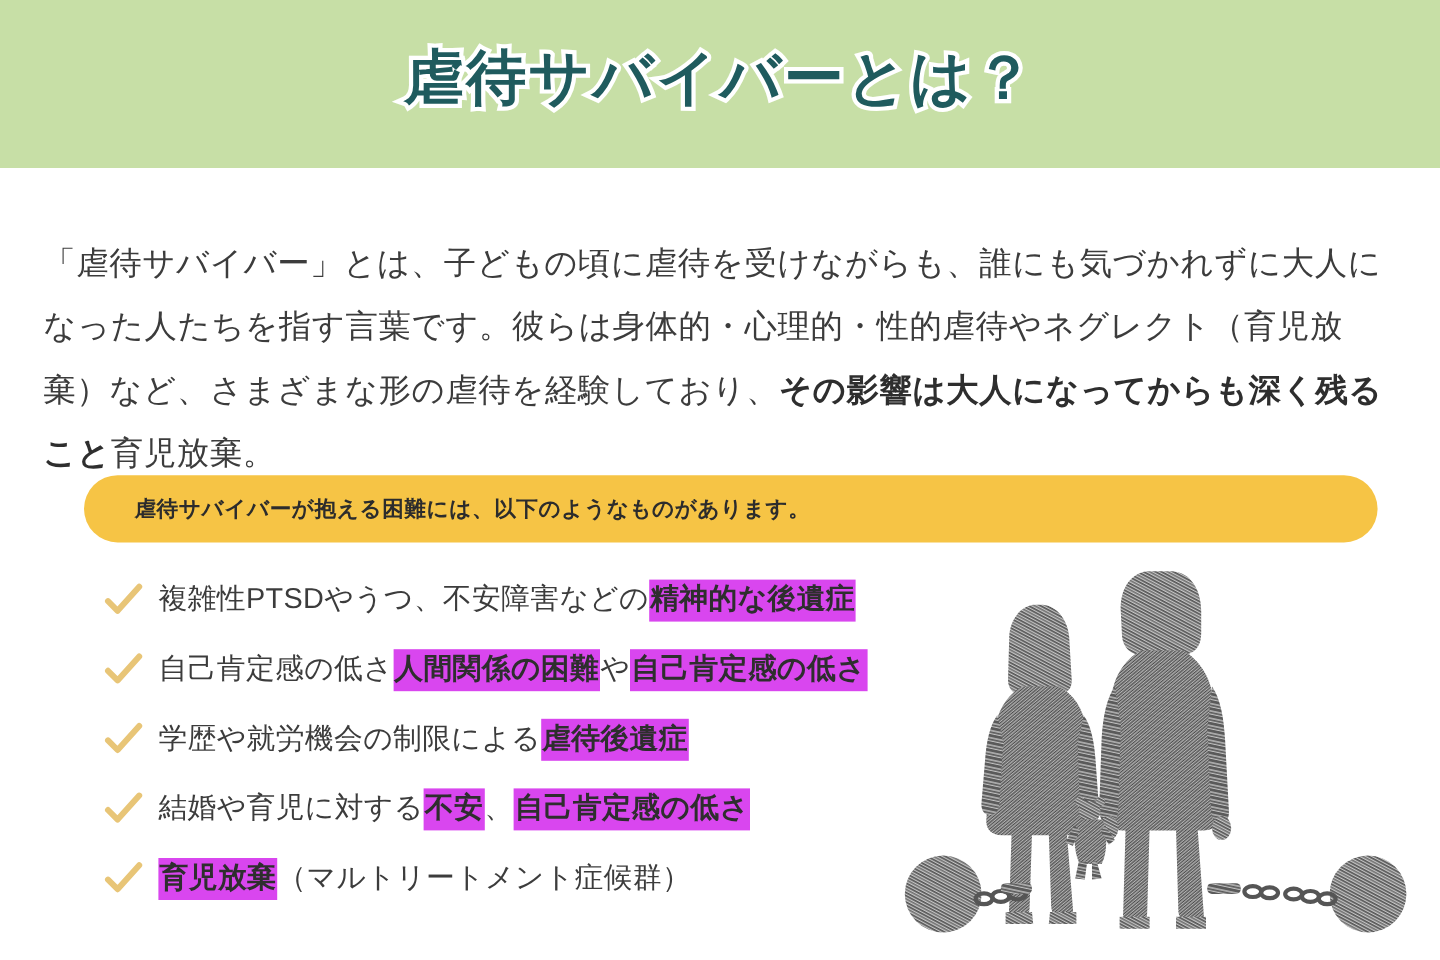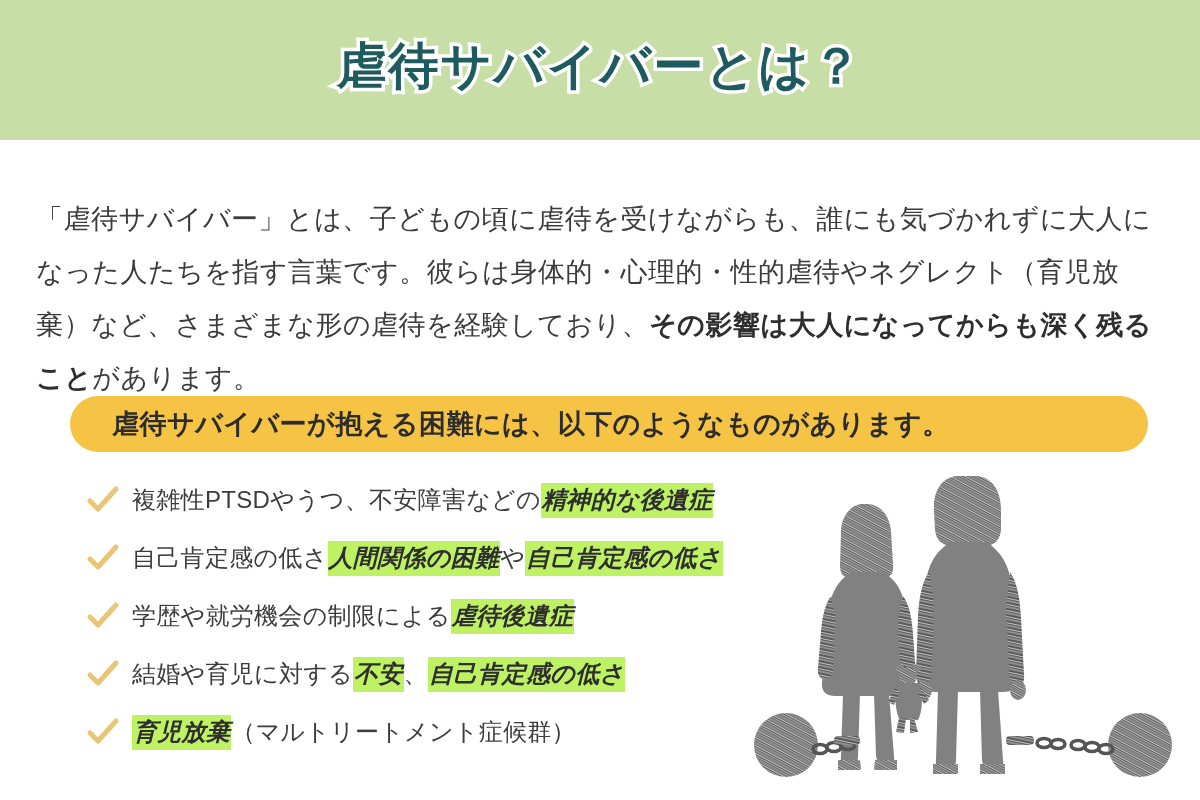--- a/index.html
+++ b/index.html
@@ -65,21 +65,21 @@
     width: 1078px;
     height: 56px;
     background: #f6c445;
     border-radius: 28px;
     display: flex;
     align-items: center;
     box-sizing: border-box;
     padding-left: 42px;
   }
   .pill-banner-text {
-    font-size: 27px;
+    font-size: 18px;
     font-weight: bold;
     color: #2c2c2c;
     letter-spacing: 0.5px;
     white-space: nowrap;
   }
 
   
   .checklist {
     position: absolute;
     left: 86px;
@@ -100,26 +100,25 @@
     display: block;
   }
   .check-text {
     font-size: 24px;
     line-height: 34px;
     color: #3c3c3c;
     white-space: nowrap;
     letter-spacing: 0.3px;
   }
   .hl {
-    background: #bef264;
+    background: #d946ef;
     font-weight: bold;
     color: #2e2e2e;
     padding: 3px 1px 5px 1px;
     box-decoration-break: clone;
-    font-style: italic;
     -webkit-box-decoration-break: clone;
   }
 
   
   .illustration {
     position: absolute;
     left: 748px;
     top: 468px;
     width: 430px;
     height: 322px;
@@ -130,21 +129,21 @@
     height: 100%;
   }
 </style>
 </head>
 <body>
 
 <div class="header-banner">
   <h1 class="header-title">虐待サバイバーとは？</h1>
 </div>
 
-<p class="intro"><span>「虐待サバイバー」とは、子どもの頃に虐待を受けながらも、誰にも気づかれずに大人になった人たちを指す言葉です。彼らは身体的・心理的・性的虐待やネグレクト（育児放棄）など、さまざまな形の虐待を経験しており、</span><b>その影響は大人になってからも深く残ること</b><span>があります。</span></p>
+<p class="intro"><span>「虐待サバイバー」とは、子どもの頃に虐待を受けながらも、誰にも気づかれずに大人になった人たちを指す言葉です。彼らは身体的・心理的・性的虐待やネグレクト（育児放棄）など、さまざまな形の虐待を経験しており、</span><b>その影響は大人になってからも深く残ること</b><span>育児放棄。</span></p>
 
 <div class="pill-banner">
   <span class="pill-banner-text">虐待サバイバーが抱える困難には、以下のようなものがあります。</span>
 </div>
 
 <div class="checklist">
     <div class="check-row">
       <svg class="check-icon" viewBox="0 0 34 34">
         <path d="M4 18 L12 26 L30 6" stroke="#e8c577" stroke-width="5" stroke-linecap="round" stroke-linejoin="round" fill="none"></path>
       </svg>

